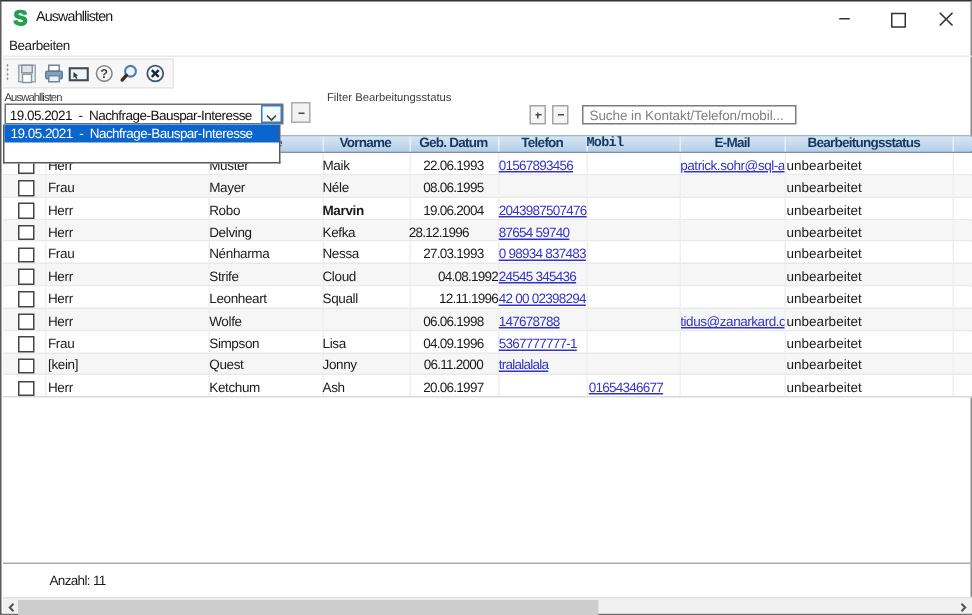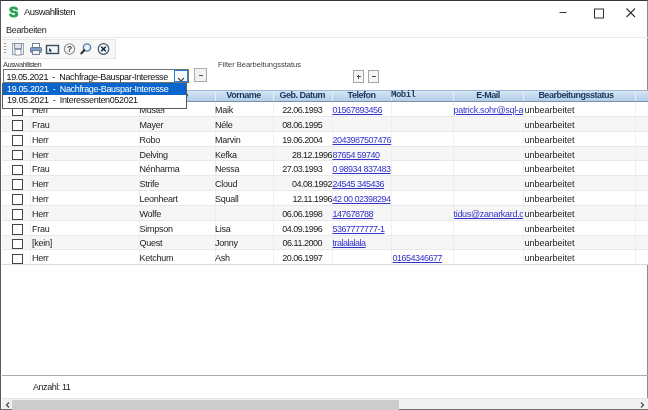--- a/index.html
+++ b/index.html
@@ -77,20 +77,23 @@
 <div class="abs" style="left:193px;top:67px;width:13px;height:14px;background:#f2f2f2;border:1px solid #ababab;box-sizing:border-box;">
   <div style="position:absolute;left:3.5px;top:6px;width:4px;height:1px;background:#4a4a4a;"></div>
 </div>
 <div class="abs lbl" style="left:217px;top:59px;">Filter Bearbeitungsstatus</div>
 <div class="abs" style="left:352px;top:69px;width:11px;height:13px;background:#f5f5f5;border:1px solid #a5a5a5;box-sizing:border-box;">
   <div style="position:absolute;left:2.5px;top:5px;width:4px;height:1px;background:#4a4a4a;"></div>
   <div style="position:absolute;left:4px;top:3.5px;width:1px;height:4px;background:#4a4a4a;"></div>
 </div>
 <div class="abs" style="left:367px;top:69px;width:11px;height:13px;background:#f5f5f5;border:1px solid #a5a5a5;box-sizing:border-box;">
   <div style="position:absolute;left:2.5px;top:5px;width:4px;height:1px;background:#4a4a4a;"></div>
+</div>
+<div class="abs" style="left:387px;top:69px;width:143px;height:13px;border:1px solid #7c7c7c;box-sizing:border-box;background:#fff;">
+  <div class="abs" style="left:4px;top:1px;font-size:9px;letter-spacing:-0.05px;color:#7f7f7f;white-space:nowrap;">Suche in Kontakt/Telefon/mobil...</div>
 </div>
 
 <div id="tbl" class="abs" style="left:1px;top:89px;width:646px;height:176px;">
       <div class="abs" style="left:0;top:0;width:646px;height:12.2px;background:linear-gradient(#d6e5f3,#b3cfe9);border-top:1px solid #9cb9d7;border-bottom:1px solid #7d90a9;box-sizing:border-box;"></div>
       <div class="abs" style="left:28px;top:1px;width:1px;height:10px;background:#e4eff9;"></div>
       <div class="abs" style="left:136.5px;top:1px;width:1px;height:10px;background:#e4eff9;"></div>
       <div class="abs" style="left:212.6px;top:1px;width:1px;height:10px;background:#e4eff9;"></div>
       <div class="abs" style="left:270.5px;top:1px;width:1px;height:10px;background:#e4eff9;"></div>
       <div class="abs" style="left:330px;top:1px;width:1px;height:10px;background:#e4eff9;"></div>
       <div class="abs" style="left:389px;top:1px;width:1px;height:10px;background:#e4eff9;"></div>
@@ -147,40 +150,40 @@
         <div class="abs" style="left:212.6px;top:0;width:1px;height:100%;background:#efefef;"></div>
         <div class="abs" style="left:270.5px;top:0;width:1px;height:100%;background:#efefef;"></div>
         <div class="abs" style="left:330px;top:0;width:1px;height:100%;background:#efefef;"></div>
         <div class="abs" style="left:389px;top:0;width:1px;height:100%;background:#efefef;"></div>
         <div class="abs" style="left:450.8px;top:0;width:1px;height:100%;background:#efefef;"></div>
         <div class="abs" style="left:521.3px;top:0;width:1px;height:100%;background:#efefef;"></div>
         <div class="abs" style="left:632.5px;top:0;width:1px;height:100%;background:#efefef;"></div>
         <div class="abs" style="left:10.3px;top:3.2px;width:10.6px;height:10.6px;border:1.3px solid #454545;background:#fff;box-sizing:border-box;"></div>
         <div class="abs t95" style="left:30px;top:2.9px;">Herr</div>
         <div class="abs t95" style="left:137.5px;top:2.9px;">Robo</div>
-        <div class="abs t95" style="left:213px;top:2.9px;">Marvin</div>
+        <div class="abs t95" style="left:213px;top:2.9px;font-weight:bold;">Marvin</div>
         <div class="abs t95" style="left:270.5px;top:2.9px;width:59.5px;text-align:center;letter-spacing:-0.5px;">19.06.2004</div>
         <div class="abs t95" style="left:330.5px;top:2.9px;letter-spacing:-0.5px;"><a class="lnk" href="#">2043987507476</a></div>
         <div class="abs t95" style="left:522.4px;top:2.9px;letter-spacing:0px;">unbearbeitet</div>
       </div>
       <div class="abs" style="left:0;top:56.66px;width:646px;height:14.82px;background:#f6f6f6;border-bottom:1px solid #e9e9e9;box-sizing:border-box;">
         <div class="abs" style="left:28px;top:0;width:1px;height:100%;background:#efefef;"></div>
         <div class="abs" style="left:136.5px;top:0;width:1px;height:100%;background:#efefef;"></div>
         <div class="abs" style="left:212.6px;top:0;width:1px;height:100%;background:#efefef;"></div>
         <div class="abs" style="left:270.5px;top:0;width:1px;height:100%;background:#efefef;"></div>
         <div class="abs" style="left:330px;top:0;width:1px;height:100%;background:#efefef;"></div>
         <div class="abs" style="left:389px;top:0;width:1px;height:100%;background:#efefef;"></div>
         <div class="abs" style="left:450.8px;top:0;width:1px;height:100%;background:#efefef;"></div>
         <div class="abs" style="left:521.3px;top:0;width:1px;height:100%;background:#efefef;"></div>
         <div class="abs" style="left:632.5px;top:0;width:1px;height:100%;background:#efefef;"></div>
         <div class="abs" style="left:10.3px;top:3.2px;width:10.6px;height:10.6px;border:1.3px solid #454545;background:#fff;box-sizing:border-box;"></div>
         <div class="abs t95" style="left:30px;top:2.9px;">Herr</div>
         <div class="abs t95" style="left:137.5px;top:2.9px;">Delving</div>
         <div class="abs t95" style="left:213px;top:2.9px;">Kefka</div>
-        <div class="abs t95" style="left:270.5px;top:2.9px;width:59.5px;text-align:right;letter-spacing:-0.5px;">28.12.1996</div>
+        <div class="abs t95" style="left:270.5px;top:2.9px;width:59.5px;text-align:left;letter-spacing:-0.5px;">28.12.1996</div>
         <div class="abs t95" style="left:330.5px;top:2.9px;letter-spacing:-0.5px;"><a class="lnk" href="#">87654 59740</a></div>
         <div class="abs t95" style="left:522.4px;top:2.9px;letter-spacing:0px;">unbearbeitet</div>
       </div>
       <div class="abs" style="left:0;top:71.48px;width:646px;height:14.82px;background:#ffffff;border-bottom:1px solid #e9e9e9;box-sizing:border-box;">
         <div class="abs" style="left:28px;top:0;width:1px;height:100%;background:#efefef;"></div>
         <div class="abs" style="left:136.5px;top:0;width:1px;height:100%;background:#efefef;"></div>
         <div class="abs" style="left:212.6px;top:0;width:1px;height:100%;background:#efefef;"></div>
         <div class="abs" style="left:270.5px;top:0;width:1px;height:100%;background:#efefef;"></div>
         <div class="abs" style="left:330px;top:0;width:1px;height:100%;background:#efefef;"></div>
         <div class="abs" style="left:389px;top:0;width:1px;height:100%;background:#efefef;"></div>
@@ -314,15 +317,14 @@
   <svg class="abs" style="left:1px;top:1px;" width="10" height="10" viewBox="0 0 10 10">
         <path d="M6 2.5 L3.5 5 L6 7.5" fill="none" stroke="#505050" stroke-width="1.3"></path>
       </svg>
   <svg class="abs" style="left:635px;top:1px;" width="10" height="10" viewBox="0 0 10 10">
         <path d="M4 2.5 L6.5 5 L4 7.5" fill="none" stroke="#505050" stroke-width="1.3"></path>
       </svg>
 </div>
 
 <div class="abs" style="left:1px;top:82px;width:185px;height:26px;background:#fff;border:1px solid #5a5a5a;border-top:none;box-sizing:border-box;z-index:50;">
   <div class="abs" style="left:0px;top:0px;width:183px;height:12px;background:#0a66cc;color:#fff;font-size:9px;letter-spacing:-0.35px;line-height:12px;white-space:nowrap;"><span style="margin-left:4px;">19.05.2021&nbsp;&nbsp;-&nbsp;&nbsp;Nachfrage-Bauspar-Interesse</span></div>
-  <div class="abs" style="left:0px;top:12px;width:183px;height:12.9px;color:#111;font-size:9px;letter-spacing:-0.35px;line-height:11.8px;white-space:nowrap;"><span style="margin-left:4px;">19.05.2021&nbsp;&nbsp;-&nbsp;&nbsp;Interessenten052021</span></div>
 </div>
 </div>
 
 </body></html>

